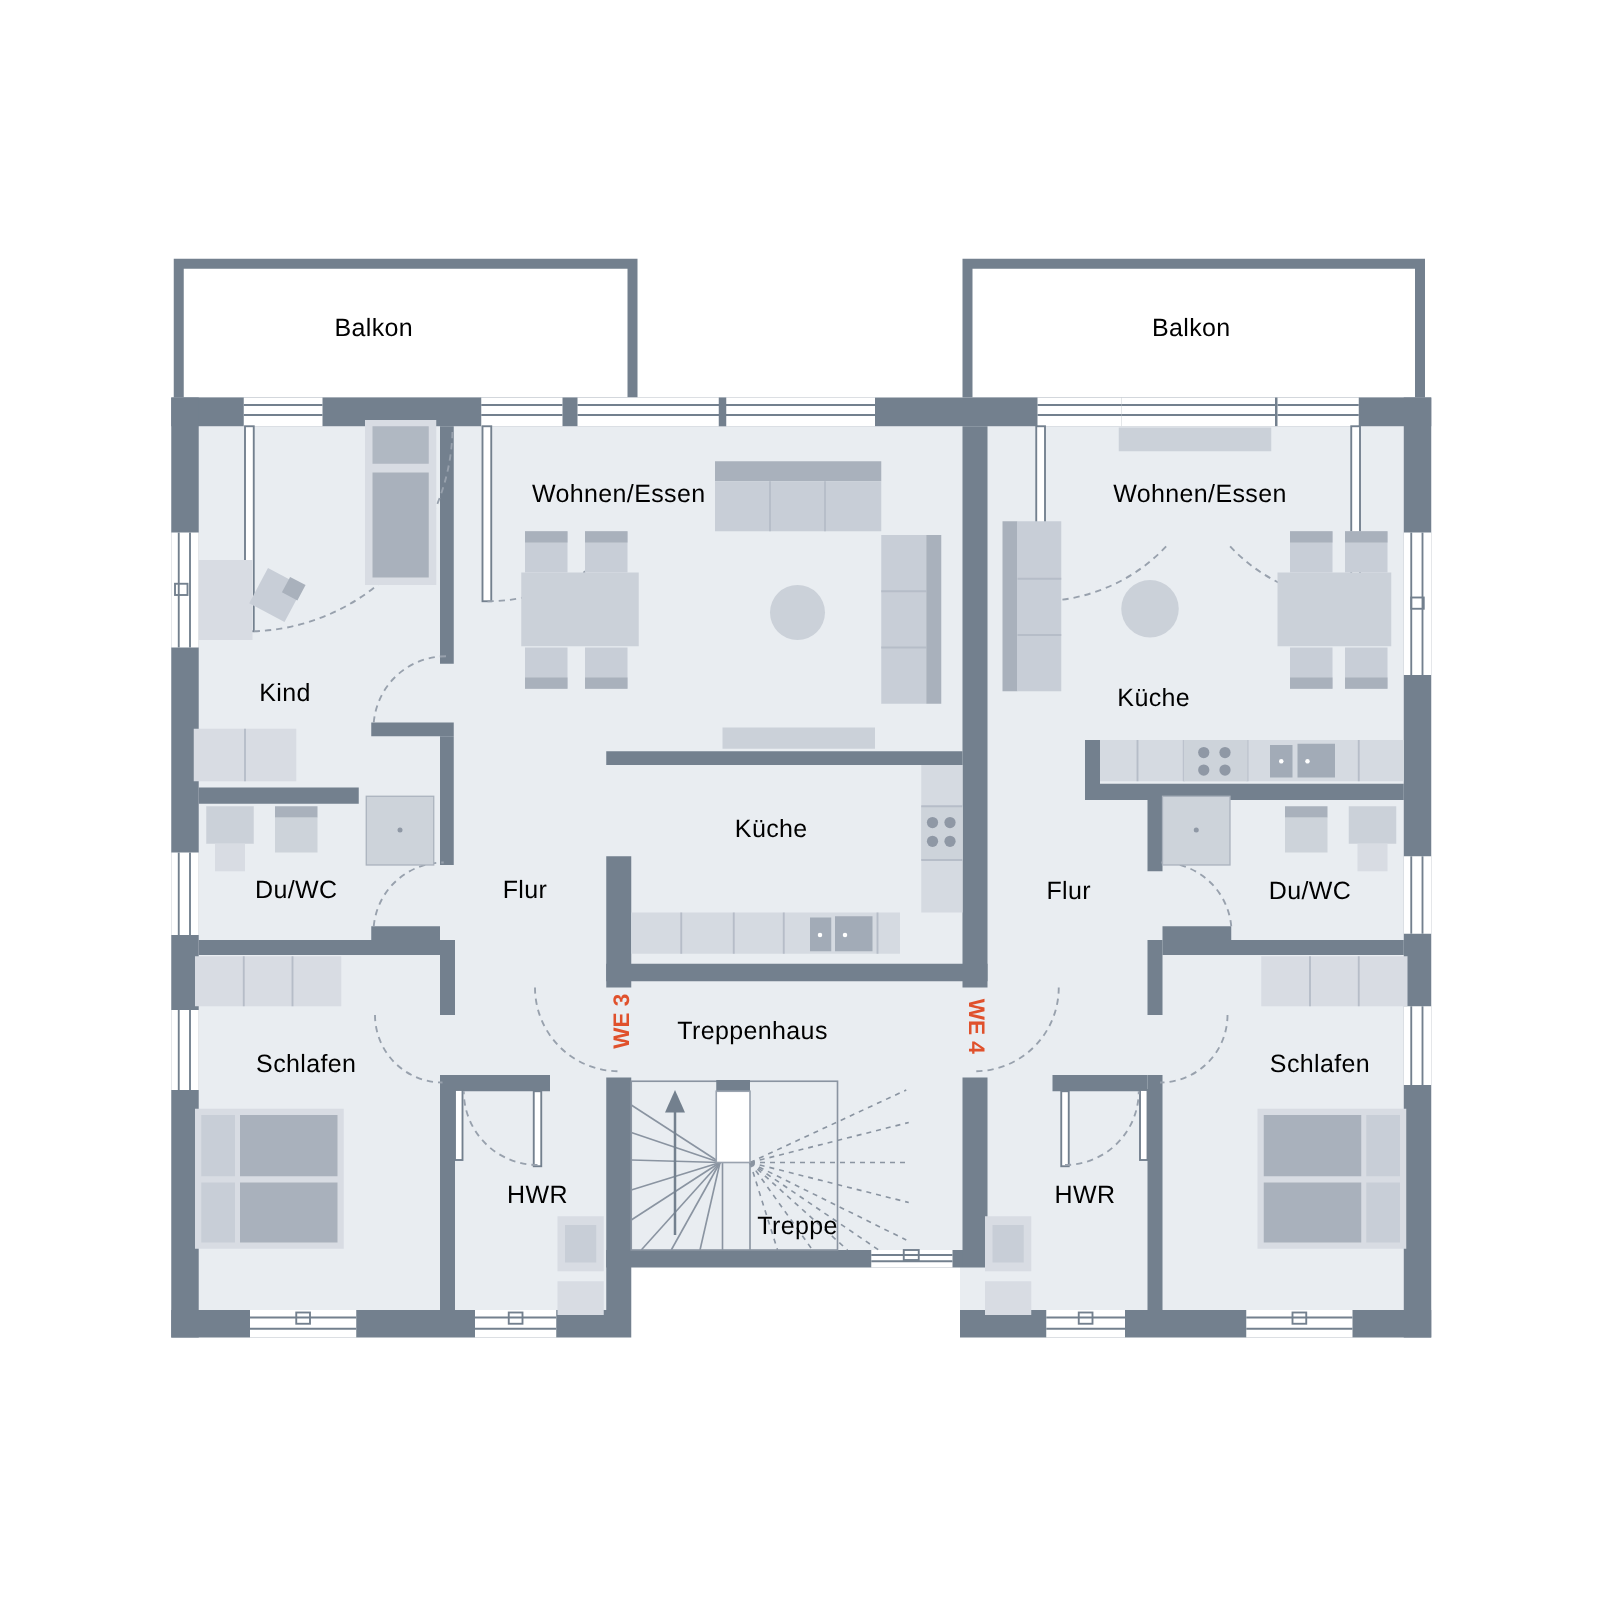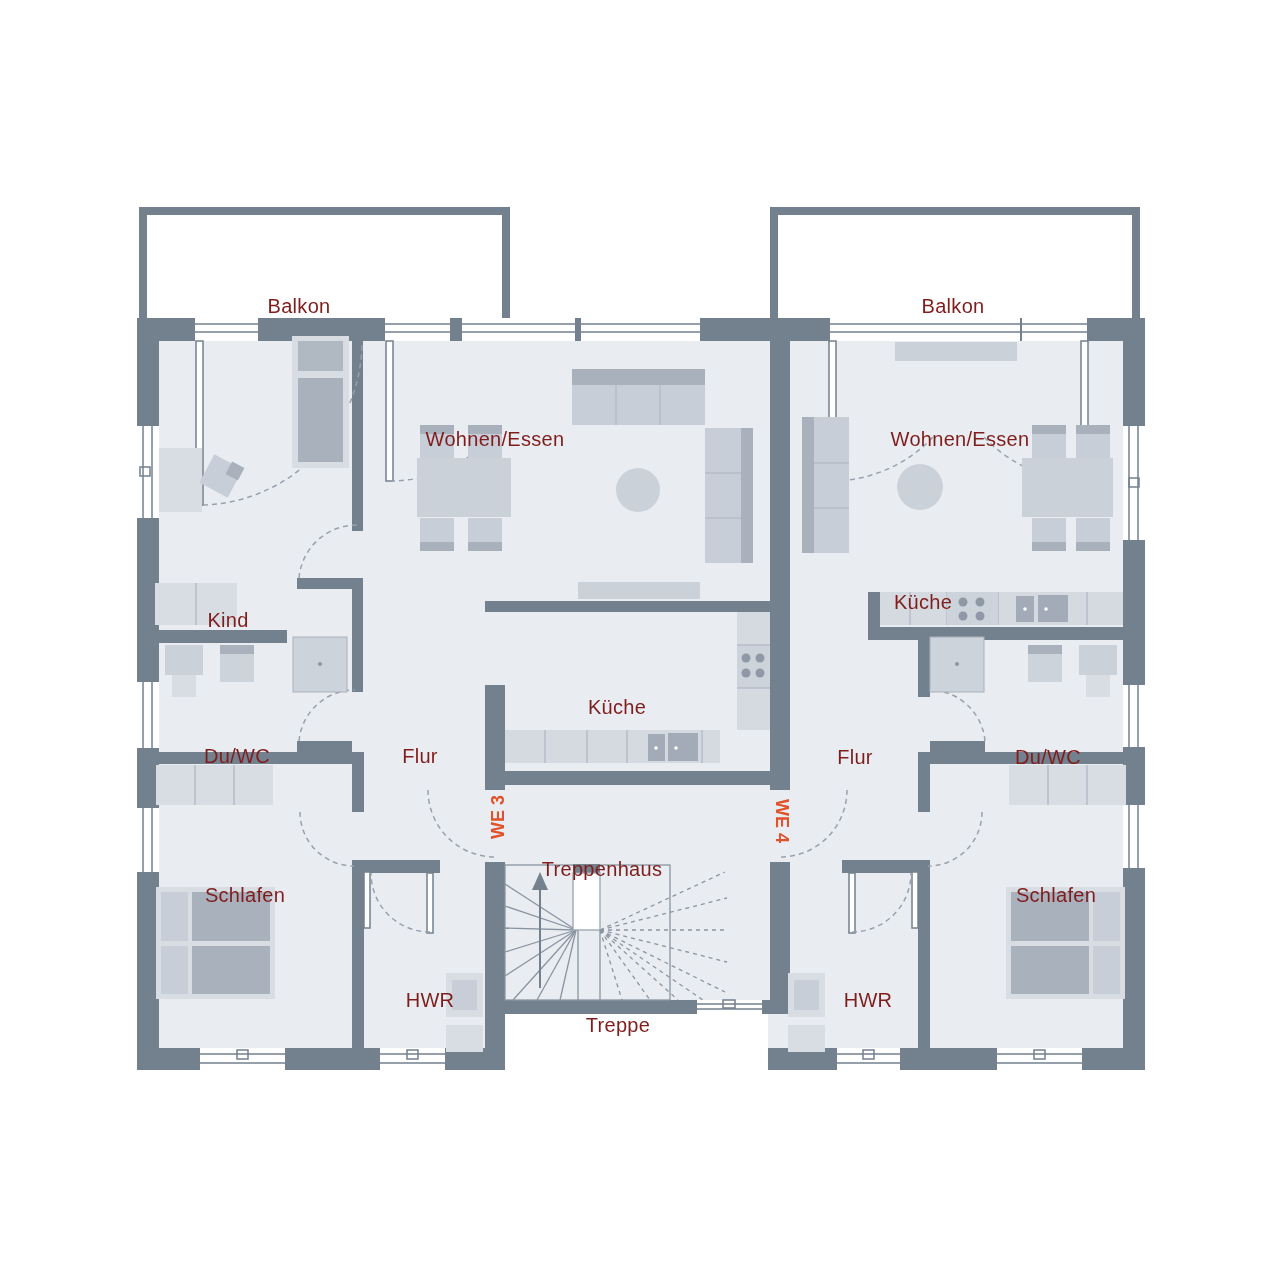--- a/index.html
+++ b/index.html
@@ -1,21 +1,21 @@
 <!DOCTYPE html>
 <html><head>
 <meta charset="utf-8">
 <style>
   html,body{margin:0;padding:0;background:#ffffff;}
   .stage{position:relative;width:1280px;height:1280px;background:#ffffff;overflow:hidden;
          font-family:"Liberation Sans", sans-serif;}
   .plan-svg{position:absolute;left:0;top:0;}
   .labels{position:absolute;left:0;top:0;width:1280px;height:1280px;pointer-events:none;}
   .room-label{position:absolute;transform:translate(-50%,-50%);white-space:nowrap;
-              font-size:20px;color:#7f1d1d;letter-spacing:.3px;margin-top:43px;}
+              font-size:20px;color:#000000;letter-spacing:.3px;}
   .unit-label{position:absolute;white-space:nowrap;font-size:18px;color:#E0512C;font-weight:bold;}
   .unit-label.ccw{transform:translate(-50%,-50%) rotate(-90deg);}
   .unit-label.cw{transform:translate(-50%,-50%) rotate(90deg);}
   .wall{fill:#73808E;}
   .floor{fill:#E9EDF1;}
   .white{fill:#ffffff;}
   .furnA{fill:#D8DCE3;}  
   .furnB{fill:#C8CED7;}  
   .furnC{fill:#A9B1BC;}  
   .furnD{fill:#CBD1D9;}  
@@ -362,29 +362,29 @@
     <line x1="540" y1="988" x2="540" y2="888" stroke="#73808E" stroke-width="2"></line>
     <polygon points="540,872 532,890 548,890" fill="#73808E"></polygon>
   </g>
 </svg>
 
 <div class="labels">
   <div class="room-label" style="left:299px;top:263px">Balkon</div>
   <div class="room-label" style="left:953px;top:263px">Balkon</div>
   <div class="room-label" style="left:495px;top:396px">Wohnen/Essen</div>
   <div class="room-label" style="left:960px;top:396px">Wohnen/Essen</div>
-  <div class="room-label" style="left:228px;top:577px">Kind</div>
+  <div class="room-label" style="left:228px;top:555px">Kind</div>
   <div class="room-label" style="left:617px;top:664px">Küche</div>
   <div class="room-label" style="left:923px;top:559px">Küche</div>
   <div class="room-label" style="left:237px;top:713px">Du/WC</div>
   <div class="room-label" style="left:1048px;top:714px">Du/WC</div>
   <div class="room-label" style="left:420px;top:713px">Flur</div>
   <div class="room-label" style="left:855px;top:714px">Flur</div>
   <div class="room-label" style="left:245px;top:852px">Schlafen</div>
   <div class="room-label" style="left:1056px;top:852px">Schlafen</div>
   <div class="room-label" style="left:430px;top:957px">HWR</div>
   <div class="room-label" style="left:868px;top:957px">HWR</div>
   <div class="room-label" style="left:602px;top:826px">Treppenhaus</div>
-  <div class="room-label" style="left:618px;top:982px">Treppe</div>
+  <div class="room-label" style="left:638px;top:982px">Treppe</div>
   <div class="unit-label ccw" style="left:498px;top:817px">WE 3</div>
   <div class="unit-label cw" style="left:781px;top:821px">WE 4</div>
 </div>
 </div>
 
 </body></html>

